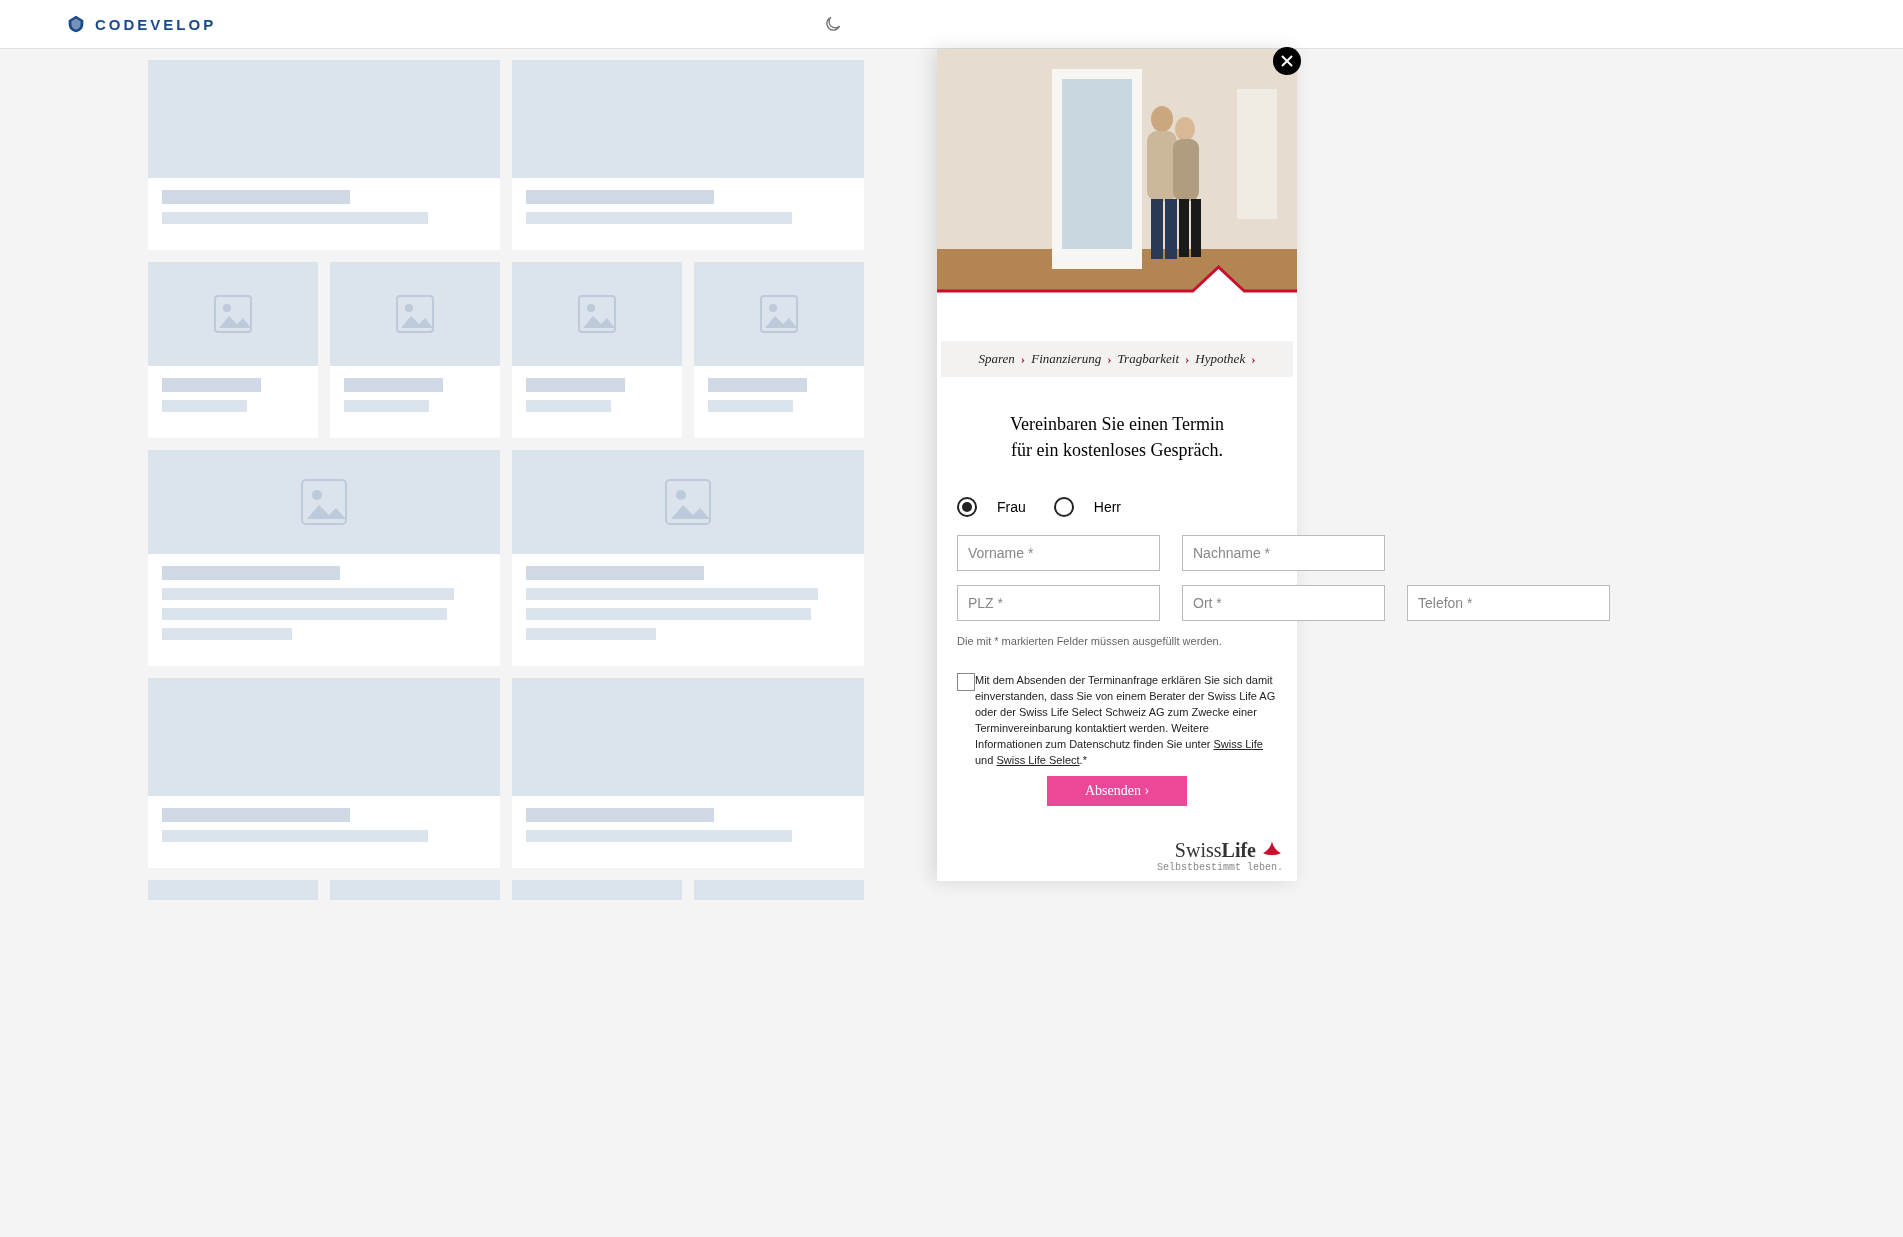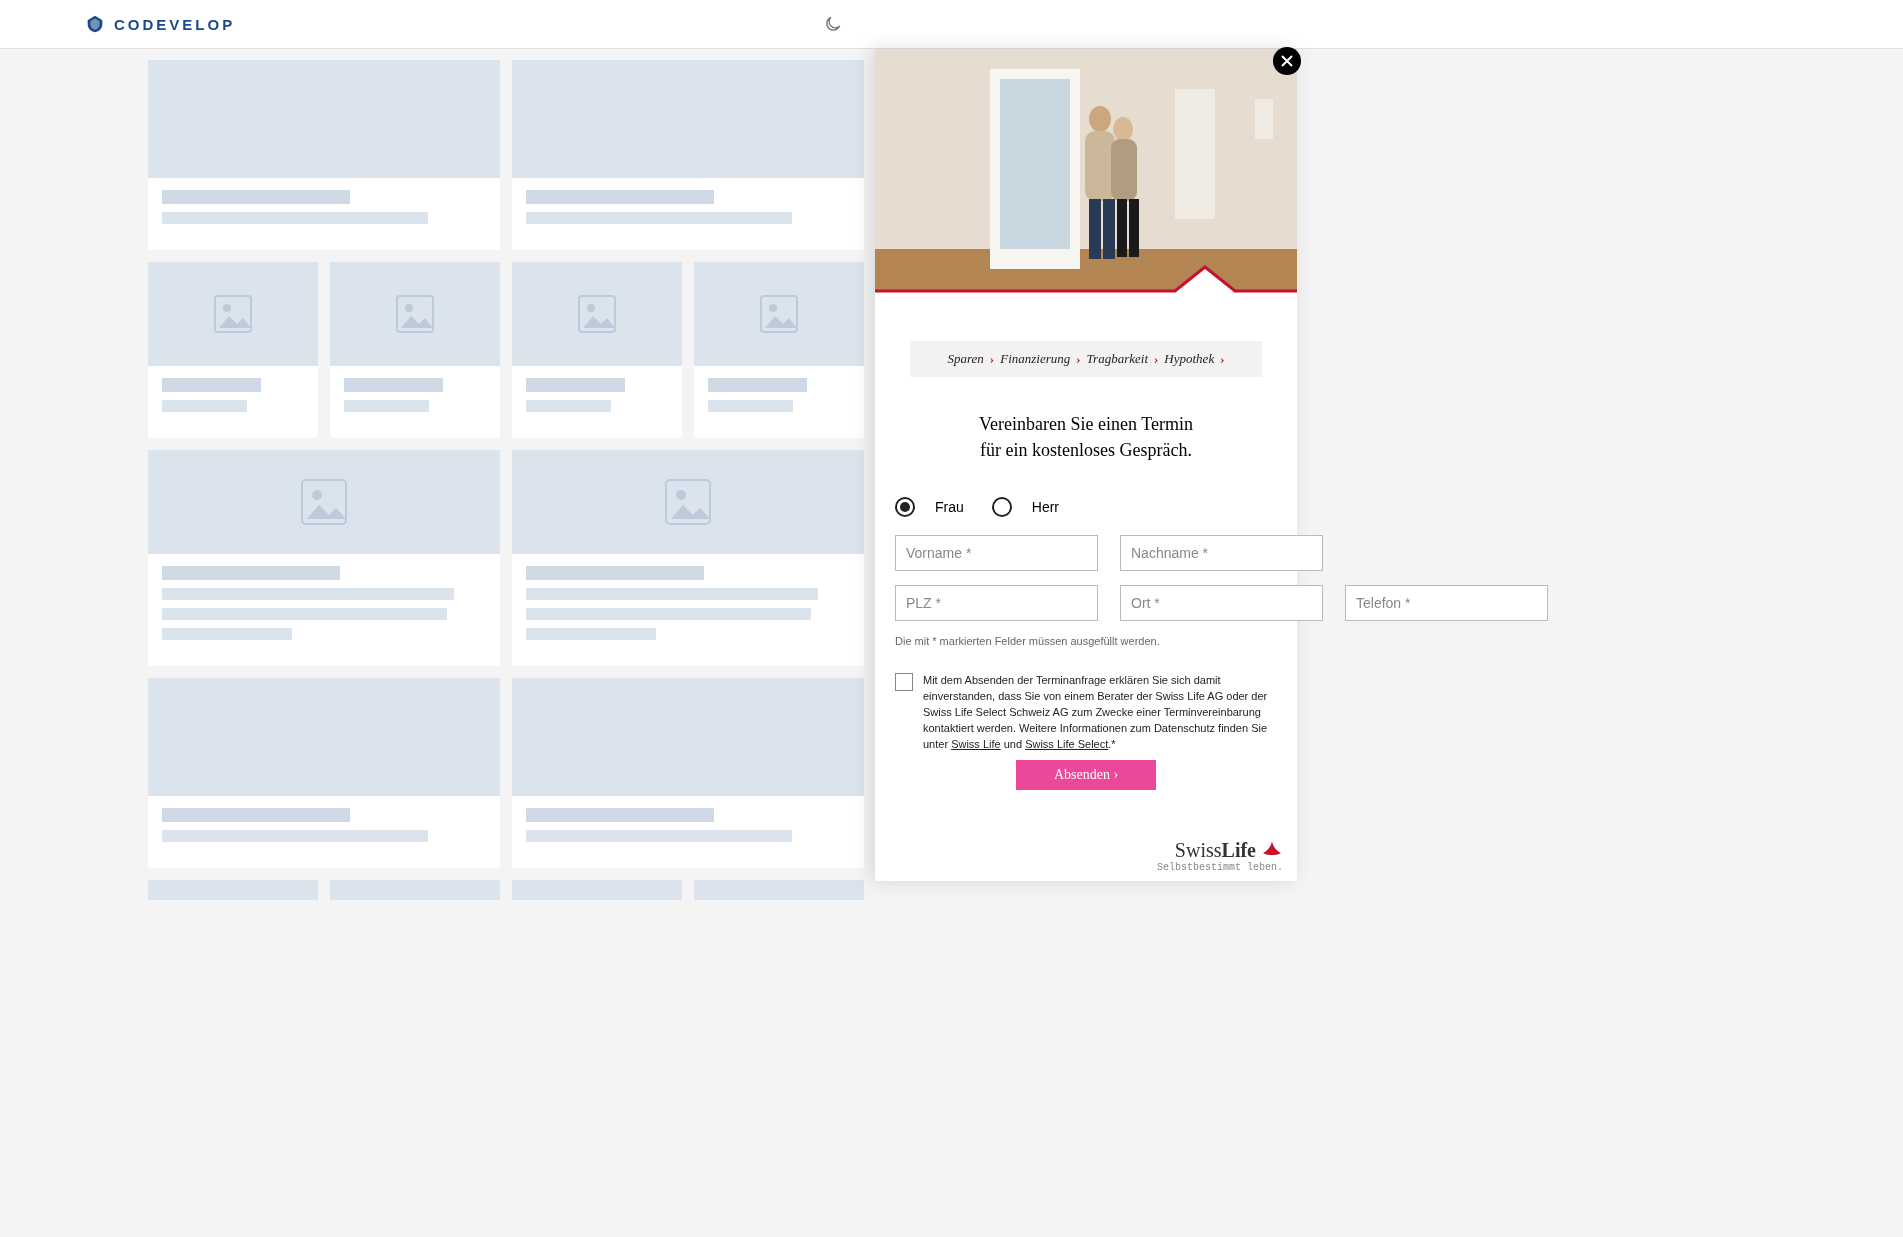--- a/index.html
+++ b/index.html
@@ -1,55 +1,55 @@
 <!DOCTYPE html>
 <html><head>
 <meta charset="utf-8">
 <style>
 * { box-sizing: border-box; margin: 0; padding: 0; }
 html, body { width: 1903px; height: 1237px; overflow: hidden; font-family: Arial, Helvetica, sans-serif; background: #f4f4f4; }
 
 
-.header { width: 100%; height: 49px; background: #fff; border-bottom: 1px solid #e0e0e0; display: flex; align-items: center; padding: 0 84px; position: relative; }
+.header { width: 100%; height: 49px; background: #fff; border-bottom: 1px solid #e0e0e0; display: flex; align-items: center; padding: 0 65px; position: relative; }
 .logo { display: flex; align-items: center; gap: 8px; color: #1b4a8a; font-weight: 700; letter-spacing: 3px; font-size: 15px; }
 .logo svg { width: 22px; height: 22px; }
 .theme-toggle { position: absolute; right: 1060px; top: 14px; width: 20px; height: 20px; color: #888; cursor: pointer; }
 
 
 .main { position: absolute; left: 148px; top: 60px; width: 720px; display: flex; flex-wrap: wrap; gap: 12px; }
 .skel { background: #fff; border-radius: 2px; }
 .skel .img { background: #dbe3ec; display: flex; align-items: center; justify-content: center; }
 .skel .img svg { fill: #bccadb; }
 .skel .lines { padding: 12px 14px 18px; }
 .skel .bar { background: #dbe3ec; height: 12px; margin-bottom: 8px; }
 .skel .bar.thick { height: 14px; background: #cfd9e5;}
 .wide { width: 352px; }
 .wide .img { height: 118px; }
 .narrow { width: 170px; }
 .narrow .img { height: 104px; }
 
 
-.ad { position: absolute; right: 606px; top: 49px; width: 422px; height: 832px; background: #fff; box-shadow: -4px 0 18px rgba(0,0,0,.12); font-family: Georgia, 'Times New Roman', serif; }
+.ad { position: absolute; right: 606px; top: 49px; width: 360px; height: 832px; background: #fff; box-shadow: -4px 0 18px rgba(0,0,0,.12); font-family: Georgia, 'Times New Roman', serif; }
 .ad .close { position: absolute; right: -4px; top: -2px; width: 28px; height: 28px; background: #000; border-radius: 50%; color: #fff; display: flex; align-items: center; justify-content: center; font-family: Arial; font-size: 16px; cursor: pointer; z-index: 3; }
 .hero { width: 100%; height: 244px; position: relative; overflow: hidden; background: #e9e0d4; }
 .hero .roof { position: absolute; bottom: -2px; left: 0; width: 100%; height: 34px; }
 .steps { margin: 48px auto 0; width: 352px; height: 36px; background: #f4f2f0; display: flex; align-items: center; justify-content: center; gap: 6px; font-size: 13px; font-style: italic; }
 .steps span.lbl { color: #222; }
 .steps span.chev { color: #c8102e; font-weight: bold; font-style: normal; }
 .ad h3 { text-align: center; font-size: 18px; font-weight: 400; line-height: 1.45; margin-top: 34px; font-family: Georgia, serif; }
 .form { margin: 34px 20px 0; font-family: Arial, sans-serif; }
 .radio-row { display: flex; gap: 28px; align-items: center; margin-bottom: 18px; }
 .radio { display: flex; align-items: center; gap: 20px; font-size: 14px; cursor: pointer; }
 .radio .ring { width: 20px; height: 20px; border: 2px solid #222; border-radius: 50%; display: flex; align-items: center; justify-content: center; }
 .radio .dot { width: 10px; height: 10px; border-radius: 50%; background: #222; }
 .input-row { display: flex; gap: 22px; margin-bottom: 14px; }
 .input-row input { flex: 1; height: 36px; border: 1px solid #bbb; padding: 0 10px; font-size: 14px; font-family: Arial; }
 .input-row input::placeholder { color: #888; }
 .note { font-size: 11px; color: #666; margin-top: 2px; }
-.consent { display: flex; gap: 10px; margin-top: 26px; font-size: 11px; line-height: 1.45; color: #222; }
+.consent { display: flex; margin-top: 26px; font-size: 11px; line-height: 1.45; color: #222; }
 .consent .chk { width: 18px; height: 18px; border: 1px solid #888; flex-shrink: 0; cursor: pointer; }
 .consent u { text-decoration: underline; cursor: pointer; }
 .submit { display: block; margin: 7px auto 0; width: 140px; height: 30px; background: #ec4899; color: #fff; border: none; font-family: Georgia, serif; font-size: 14px; cursor: pointer; }
 .submit::after { content: " ›"; }
 .brand { position: absolute; bottom: 8px; right: 14px; text-align: right; }
 .brand .wordmark { font-family: Georgia, serif; font-size: 20px; color: #333; }
 .brand .wordmark b { font-weight: 700; }
 .brand .tag { font-size: 10px; color: #888; font-family: Liberation Mono, monospace; }
 .brand svg { display: inline; vertical-align: top; }
 </style>

